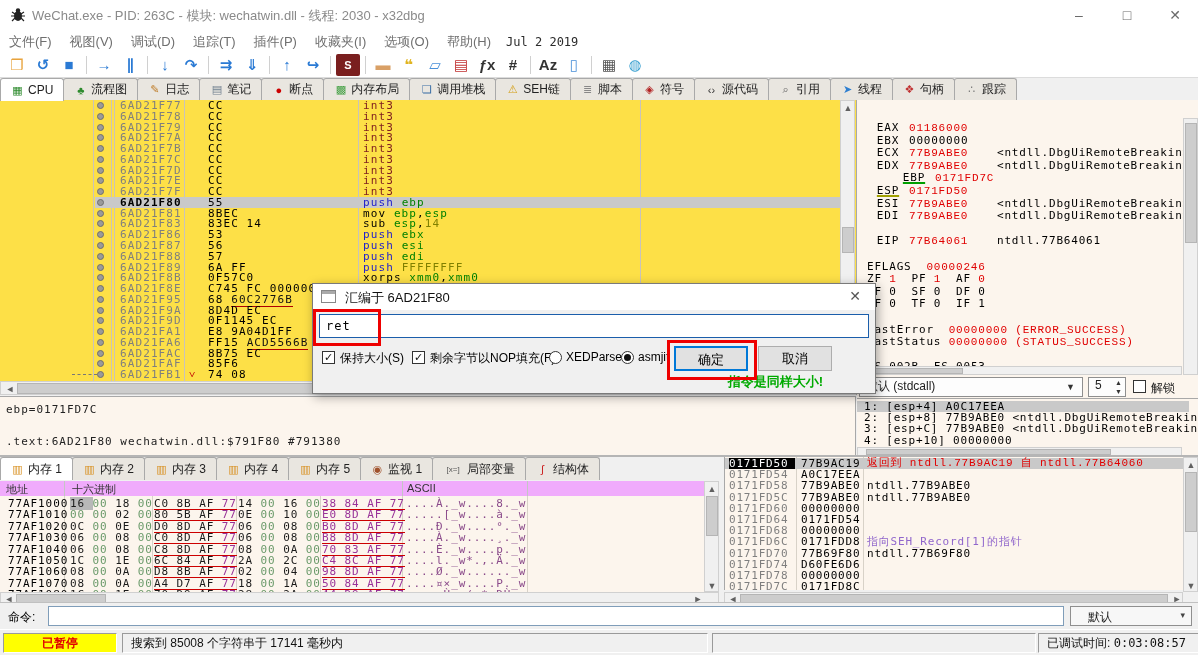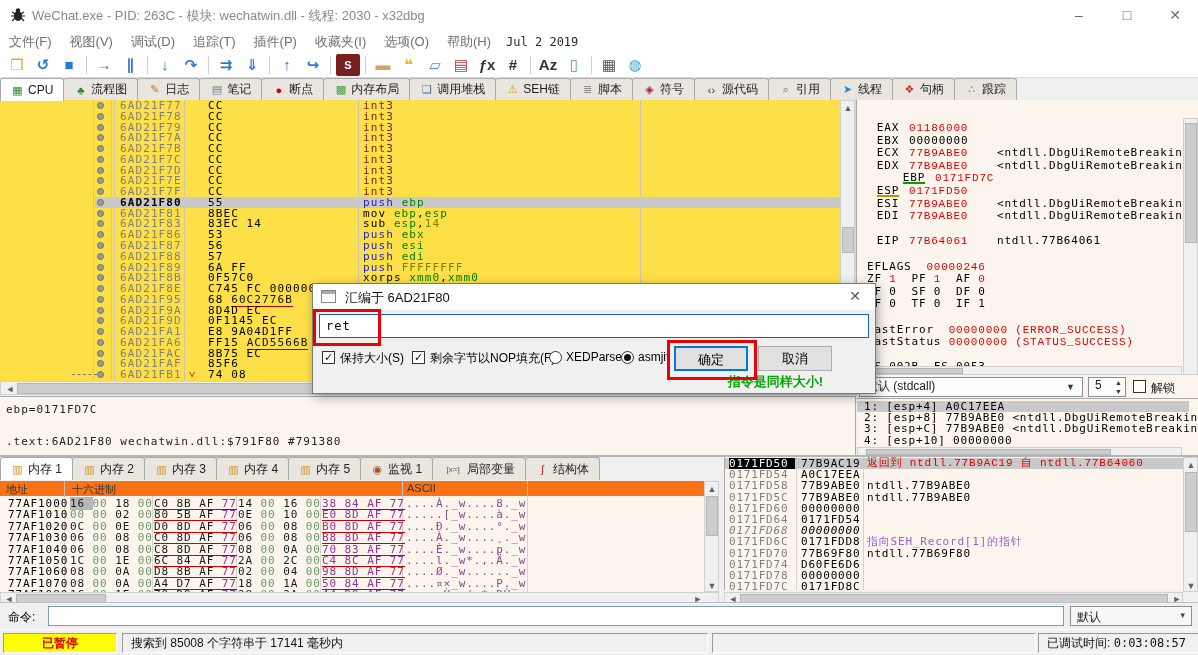--- a/index.html
+++ b/index.html
@@ -62,42 +62,42 @@
   .red{color:#e00000;font-family:Liberation Mono, monospace;} .k{color:#000;} .purple{color:#9066cc;}
   .ddbox{position:absolute;background:#fdfdfd;border:1px solid #8f8f8f;box-sizing:border-box;height:20px;font-size:12px;}
   
   #args{position:absolute;left:857px;top:398px;width:341px;height:57px;background:#fcf5ed;border-top:1px solid #a8a8a8;overflow:hidden;}
   .arow{position:absolute;left:0;width:325px;height:11px;font-family:"DejaVu Sans Mono",monospace;font-size:11px;line-height:11px;letter-spacing:0.8px;white-space:pre;padding-left:7px;color:#000;}
   .arow.sel{background:#c9c9c9;}
   
   #dock{position:absolute;left:0;top:455px;width:1198px;height:147px;border-top:2px solid #b5b5b5;box-sizing:content-box;}
   #memtabs{position:absolute;left:0;top:0;height:23px;display:flex;}
   #memtabs .tab{height:22px;}
-  #memhdr{position:absolute;left:0;top:24px;width:704px;height:15px;background:#f97316;border-bottom:1px solid #bbb;font-size:11px;color:#333;}
+  #memhdr{position:absolute;left:0;top:24px;width:704px;height:15px;background:#f0abfc;border-bottom:1px solid #bbb;font-size:11px;color:#333;}
   #memhdr span{position:absolute;top:1px;}
   #mempane{position:absolute;left:0;top:39px;width:704px;height:96px;background:#fcf5ed;overflow:hidden;}
   .mrow{position:absolute;left:0;width:704px;height:11.4px;font-family:"DejaVu Sans Mono",monospace;font-size:11px;line-height:11px;letter-spacing:0.9px;white-space:pre;}
   .maddr{position:absolute;left:8px;color:#000;}
   .mgrp{position:absolute;}
   .mgrp.pu{border-bottom:1px solid #cc0000;}
   .b0{color:#6a9a6a;} .bk{color:#1a1a1a;} .bp{color:#993399;}
   .bselbox{background:#b8b8b8;}
   .mascii{position:absolute;left:406px;color:#8a4a8a;}
   #stackpane{position:absolute;left:724px;top:0;width:458px;height:133px;background:#fcf5ed;border-left:1px solid #a8a8a8;overflow:hidden;}
   .srow{position:absolute;left:0;width:458px;height:11.2px;font-family:"DejaVu Sans Mono",monospace;font-size:11px;line-height:11px;letter-spacing:0.8px;white-space:pre;}
   .srow.sel{background:#c9c9c9;}
   .saddr{position:absolute;left:4px;width:66px;color:#7f7f7f;}
   .srow.sel .saddr{background:#000;color:#fff;}
   .sval{position:absolute;left:76px;color:#000;}
   .scom{position:absolute;left:142px;}
   
   #cmdbar{position:absolute;left:0;top:602px;width:1198px;height:27px;background:#f0f0f0;border-top:1px solid #c0c0c0;}
   #cmd-label{position:absolute;left:8px;top:6px;font-size:12px;color:#000;}
   #cmd-input{position:absolute;left:48px;top:3px;width:1016px;height:20px;background:#fff;border:1px solid #7f9db9;box-sizing:border-box;font-size:12px;padding:0 4px;font-family:"DejaVu Sans Mono",monospace;}
-  #cmd-mode{position:absolute;left:1070px;top:3px;width:122px;height:20px;background:#f7f7f7;border:1px solid #8f8f8f;box-sizing:border-box;font-size:12px;padding:2px 6px;}
+  #cmd-mode{position:absolute;left:1070px;top:3px;width:122px;height:20px;background:#f7f7f7;border:1px solid #8f8f8f;box-sizing:border-box;font-size:12px;padding:2px 17px;}
   #cmd-mode .arr{position:absolute;right:6px;top:3px;font-size:9px;color:#444;}
   
   #statusbar{position:absolute;left:0;top:629px;width:1198px;height:26px;background:#f0f0f0;border-top:1px solid #ffffff;}
   .scell{position:absolute;top:3px;height:18px;border:1px solid;border-color:#9a9a9a #fff #fff #9a9a9a;font-size:12px;line-height:18px;padding:0 8px;box-sizing:content-box;}
   #status-state{left:3px;width:96px;background:#ffff00;color:#e00000;font-weight:bold;text-align:center;}
   #status-msg{left:122px;width:568px;color:#111;}
   #status-empty{left:712px;width:306px;}
   #status-time{left:1038px;width:144px;color:#111;}
   
   #dialog{position:absolute;left:312px;top:283px;width:564px;height:111px;background:#f0f0f0;border:1px solid #7a7a7a;
@@ -555,21 +555,21 @@
     <div id="stackpane">
       <i style="position:absolute;left:71px;top:0;width:1px;height:133px;background:#d8d2c8"></i>
       <i style="position:absolute;left:138px;top:0;width:1px;height:133px;background:#d8d2c8"></i>
       <div id="srows">
           <div class="srow sel" style="top: 1px;"><span class="saddr">0171FD50</span><span class="sval">77B9AC19</span><span class="scom red">返回到 ntdll.77B9AC19 自 ntdll.77B64060</span></div>
           <div class="srow" style="top: 12.2px;"><span class="saddr">0171FD54</span><span class="sval">A0C17EEA</span></div>
           <div class="srow" style="top: 23.4px;"><span class="saddr">0171FD58</span><span class="sval">77B9ABE0</span><span class="scom k">ntdll.77B9ABE0</span></div>
           <div class="srow" style="top: 34.6px;"><span class="saddr">0171FD5C</span><span class="sval">77B9ABE0</span><span class="scom k">ntdll.77B9ABE0</span></div>
           <div class="srow" style="top: 45.8px;"><span class="saddr">0171FD60</span><span class="sval">00000000</span></div>
           <div class="srow" style="top: 57px;"><span class="saddr">0171FD64</span><span class="sval">0171FD54</span></div>
-          <div class="srow" style="top: 68.2px; font-style: italic;"><span class="saddr">0171FD68</span><span class="sval">00000000</span></div>
+          <div class="srow" style="top: 68.2px;"><span class="saddr">0171FD68</span><span class="sval">00000000</span></div>
           <div class="srow" style="top: 79.4px;"><span class="saddr">0171FD6C</span><span class="sval">0171FDD8</span><span class="scom purple">指向SEH_Record[1]的指针</span></div>
           <div class="srow" style="top: 90.6px;"><span class="saddr">0171FD70</span><span class="sval">77B69F80</span><span class="scom k">ntdll.77B69F80</span></div>
           <div class="srow" style="top: 101.8px;"><span class="saddr">0171FD74</span><span class="sval">D60FE6D6</span></div>
           <div class="srow" style="top: 113px;"><span class="saddr">0171FD78</span><span class="sval">00000000</span></div>
           <div class="srow" style="top: 124.2px;"><span class="saddr">0171FD7C</span><span class="sval">0171FD8C</span></div>
         </div>
     </div>
     <div class="sb" style="left:1183px;top:0;width:15px;height:135px">
       <div class="sb-arrow" style="left:0;top:1px">▲</div>
       <div class="sb-thumb" style="left:1px;top:14px;width:12px;height:60px"></div>

